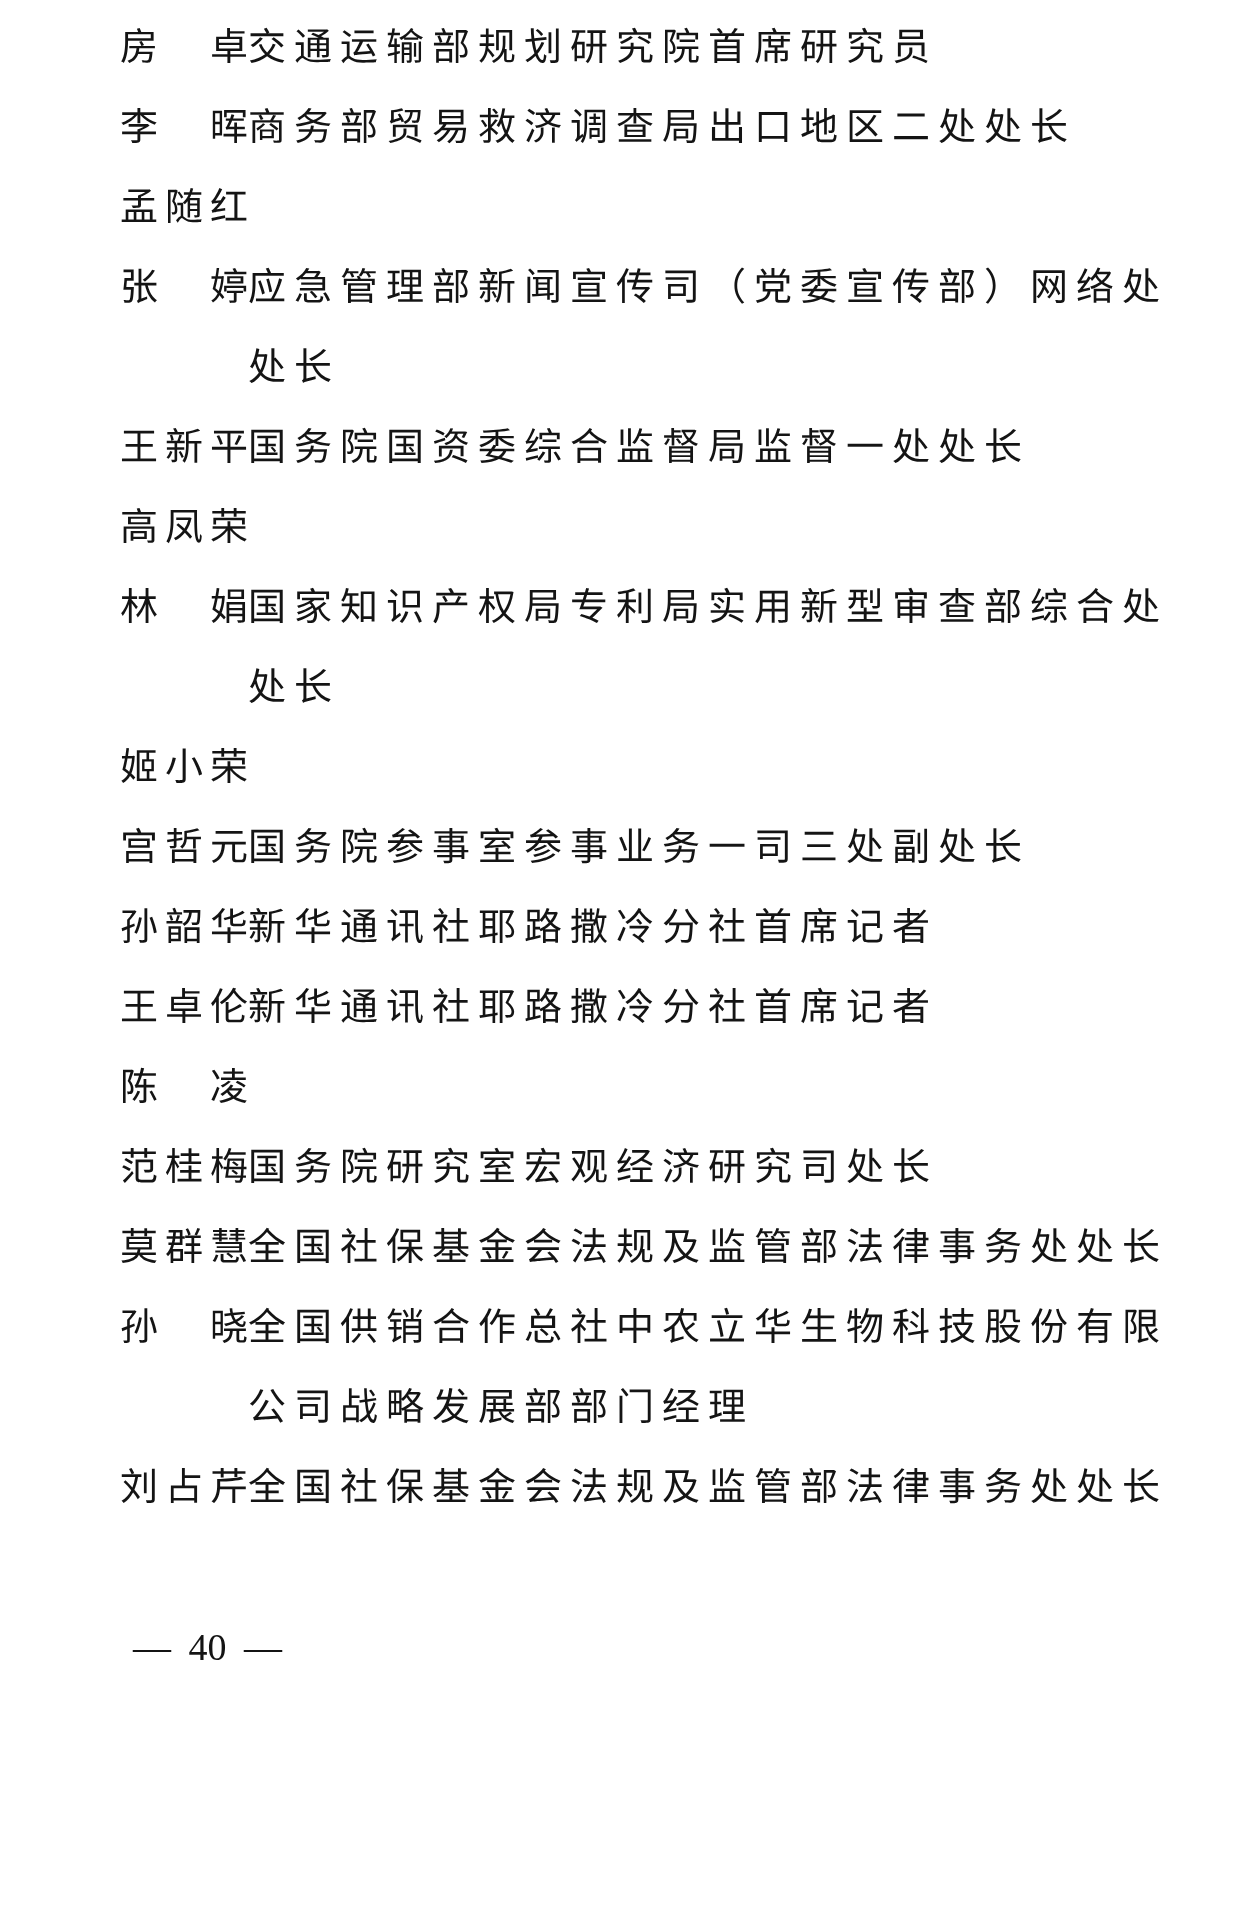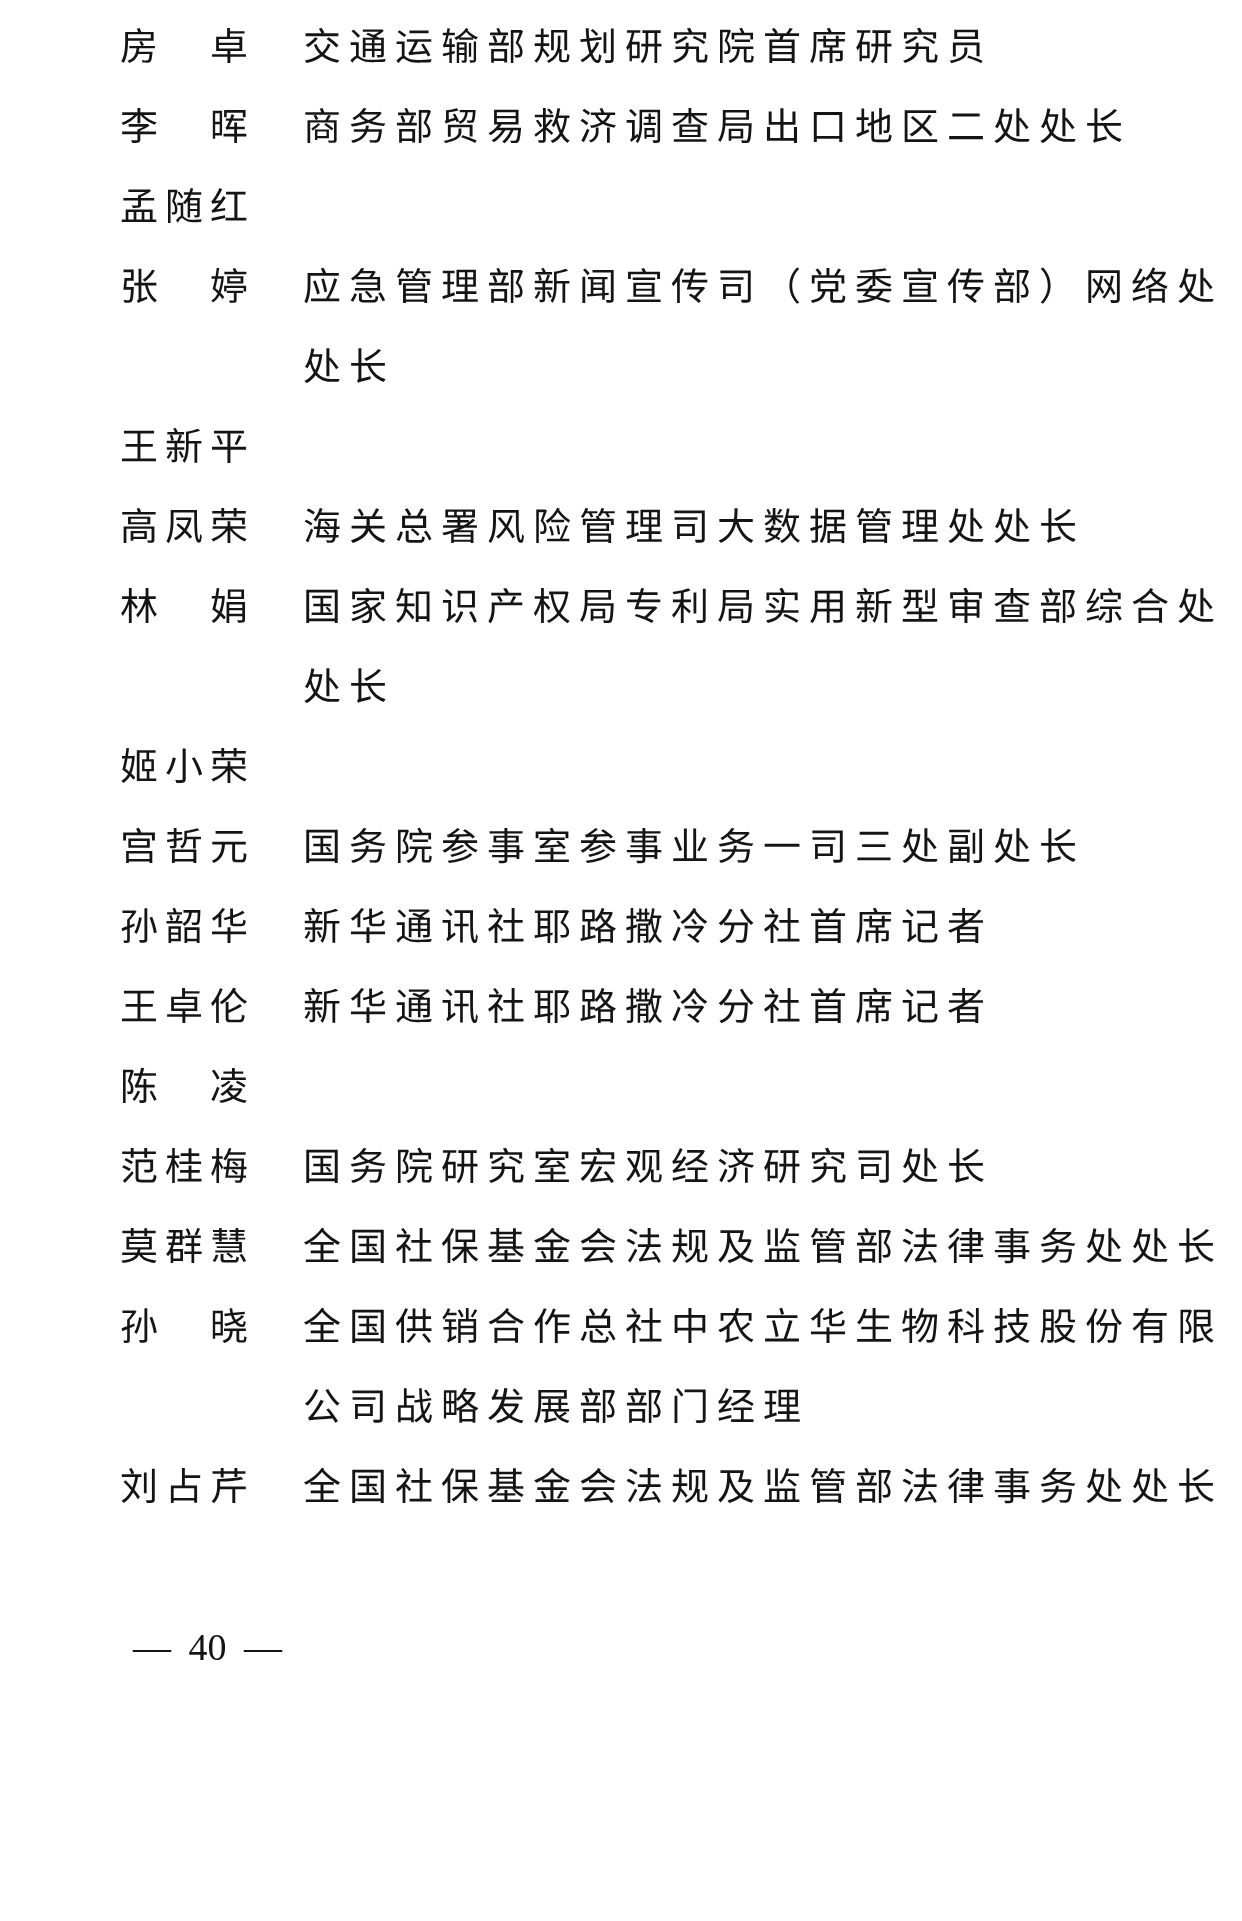--- a/index.html
+++ b/index.html
@@ -34,21 +34,20 @@
     font-size: 38px;
     line-height: 80px;
     white-space: nowrap;
   }
   .name span {
     display: inline-block;
   }
   
   .title {
     width: 920px;
-    margin-left: 55px;
     flex: 0 0 920px;
     font-size: 38px;
     line-height: 80px;
     letter-spacing: 8px;
     text-align: justify;
     text-justify: inter-character;
   }
   .footer {
     margin-left: 63px;
     font-size: 38px;
@@ -93,29 +92,29 @@
         </div>
     <div class="title">应急管理部新闻宣传司（党委宣传部）网络处处长</div>
   </div>
 
   <div class="row">
     <div class="name">
           <span>王</span>
           <span>新</span>
           <span>平</span>
         </div>
+    <div class="title">国务院国资委综合监督局监督一处处长</div>
   </div>
 
   <div class="row">
     <div class="name">
           <span>高</span>
           <span>凤</span>
           <span>荣</span>
         </div>
-    <div class="title">海关总署风险管理司大数据管理处处长</div>
   </div>
 
   <div class="row">
     <div class="name">
           <span>林</span>
           <span>娟</span>
         </div>
     <div class="title">国家知识产权局专利局实用新型审查部综合处处长</div>
   </div>
 

